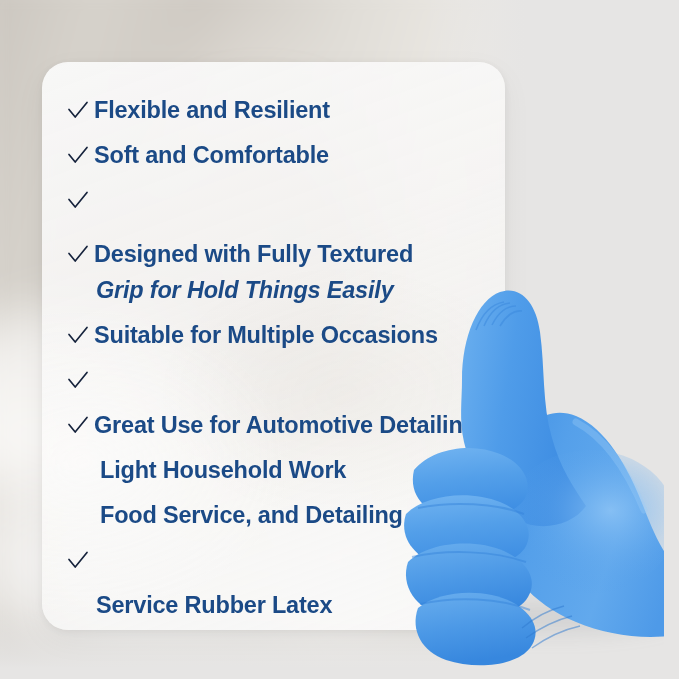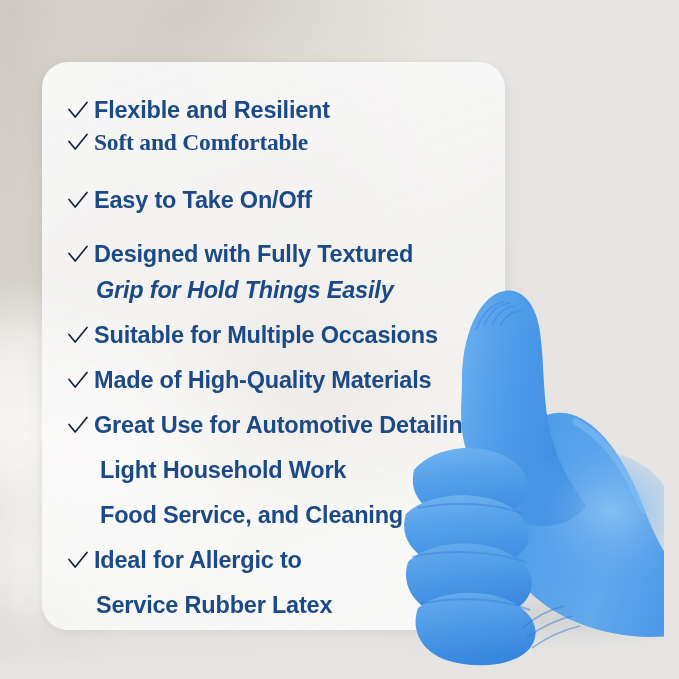--- a/index.html
+++ b/index.html
@@ -167,35 +167,34 @@
     <div class="card-sheen"></div>
     <ul class="feature-list" id="feature-list">
         <li class="feature-line indent-0" style="top: 26px;">
           <span class="check-icon">
             <svg viewBox="0 0 22 22" xmlns="http://www.w3.org/2000/svg" aria-hidden="true">
               <path d="M2 9.5 L8.2 17 L20 2.5" fill="none" stroke="currentColor" stroke-width="1.7" stroke-linecap="round" stroke-linejoin="round"></path>
             </svg>
           </span>
           <span class="feature-text">Flexible and Resilient</span>
         </li>
-        <li class="feature-line indent-0" style="top: 58px; font-family: Liberation Serif, serif;">
+        <li class="feature-line indent-0" style="top: 71px;">
           <span class="check-icon">
             <svg viewBox="0 0 22 22" xmlns="http://www.w3.org/2000/svg" aria-hidden="true">
               <path d="M2 9.5 L8.2 17 L20 2.5" fill="none" stroke="currentColor" stroke-width="1.7" stroke-linecap="round" stroke-linejoin="round"></path>
             </svg>
           </span>
           <span class="feature-text">Soft and Comfortable</span>
         </li>
         <li class="feature-line indent-0" style="top: 116px;">
           <span class="check-icon">
             <svg viewBox="0 0 22 22" xmlns="http://www.w3.org/2000/svg" aria-hidden="true">
               <path d="M2 9.5 L8.2 17 L20 2.5" fill="none" stroke="currentColor" stroke-width="1.7" stroke-linecap="round" stroke-linejoin="round"></path>
             </svg>
           </span>
-          <span class="feature-text">Easy to Take On/Off</span>
         </li>
         <li class="feature-line indent-0" style="top: 170px;">
           <span class="check-icon">
             <svg viewBox="0 0 22 22" xmlns="http://www.w3.org/2000/svg" aria-hidden="true">
               <path d="M2 9.5 L8.2 17 L20 2.5" fill="none" stroke="currentColor" stroke-width="1.7" stroke-linecap="round" stroke-linejoin="round"></path>
             </svg>
           </span>
           <span class="feature-text">Designed with Fully Textured</span>
         </li>
         <li class="feature-line indent-1" style="top: 206px; font-style: italic;">
@@ -208,43 +207,41 @@
             </svg>
           </span>
           <span class="feature-text">Suitable for Multiple Occasions</span>
         </li>
         <li class="feature-line indent-0" style="top: 296px;">
           <span class="check-icon">
             <svg viewBox="0 0 22 22" xmlns="http://www.w3.org/2000/svg" aria-hidden="true">
               <path d="M2 9.5 L8.2 17 L20 2.5" fill="none" stroke="currentColor" stroke-width="1.7" stroke-linecap="round" stroke-linejoin="round"></path>
             </svg>
           </span>
-          <span class="feature-text">Made of High-Quality Materials</span>
         </li>
         <li class="feature-line indent-0" style="top: 341px;">
           <span class="check-icon">
             <svg viewBox="0 0 22 22" xmlns="http://www.w3.org/2000/svg" aria-hidden="true">
               <path d="M2 9.5 L8.2 17 L20 2.5" fill="none" stroke="currentColor" stroke-width="1.7" stroke-linecap="round" stroke-linejoin="round"></path>
             </svg>
           </span>
           <span class="feature-text">Great Use for Automotive Detailing</span>
         </li>
         <li class="feature-line indent-2" style="top: 386px; padding-left: 16px;">
           <span class="feature-text">Light Household Work</span>
         </li>
         <li class="feature-line indent-2" style="top: 431px;">
-          <span class="feature-text">Food Service, and Cleaning</span>
+          <span class="feature-text">Food Service, and Detailing</span>
         </li>
         <li class="feature-line indent-0" style="top: 476px;">
           <span class="check-icon">
             <svg viewBox="0 0 22 22" xmlns="http://www.w3.org/2000/svg" aria-hidden="true">
               <path d="M2 9.5 L8.2 17 L20 2.5" fill="none" stroke="currentColor" stroke-width="1.7" stroke-linecap="round" stroke-linejoin="round"></path>
             </svg>
           </span>
-          <span class="feature-text">Ideal for Allergic to</span>
         </li>
         <li class="feature-line indent-1" style="top: 521px;">
           <span class="feature-text">Service Rubber Latex</span>
         </li>
       </ul>
   </div>
 
   <div class="glove-shadow"></div>
   <div class="glove-wrap">
     <svg width="300" height="409" viewBox="0 0 300 409" xmlns="http://www.w3.org/2000/svg">

